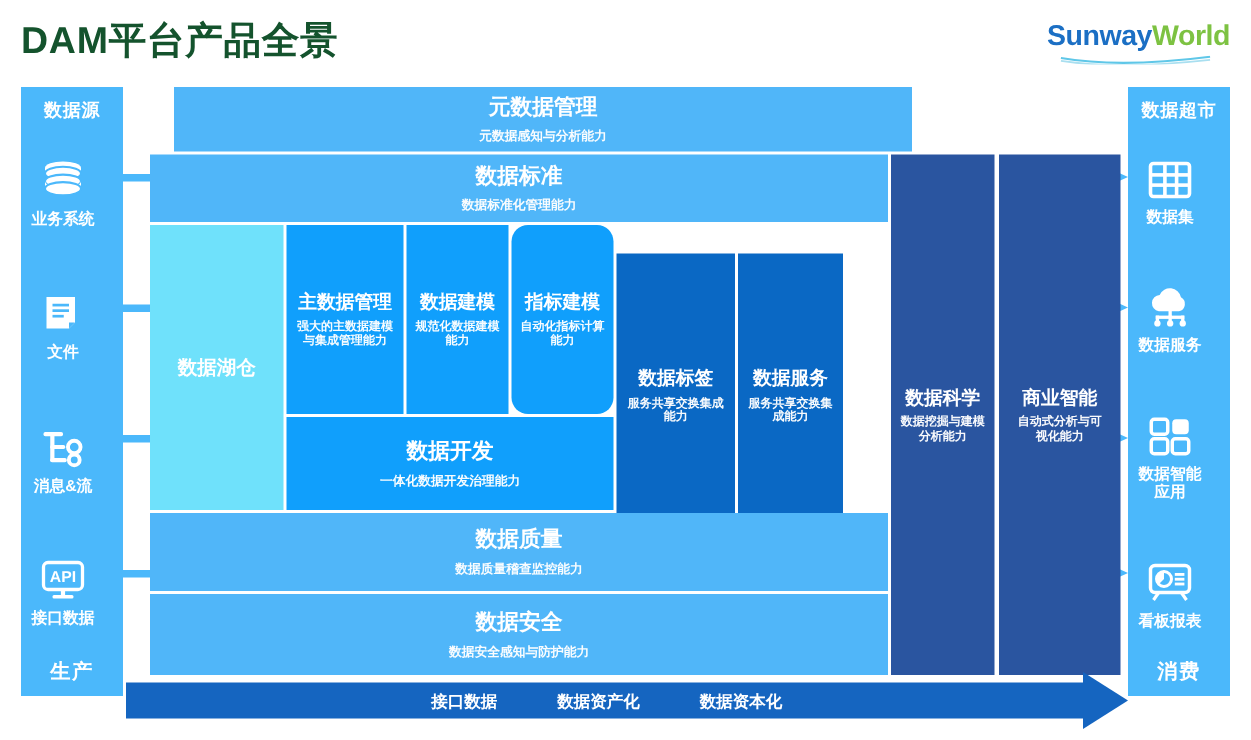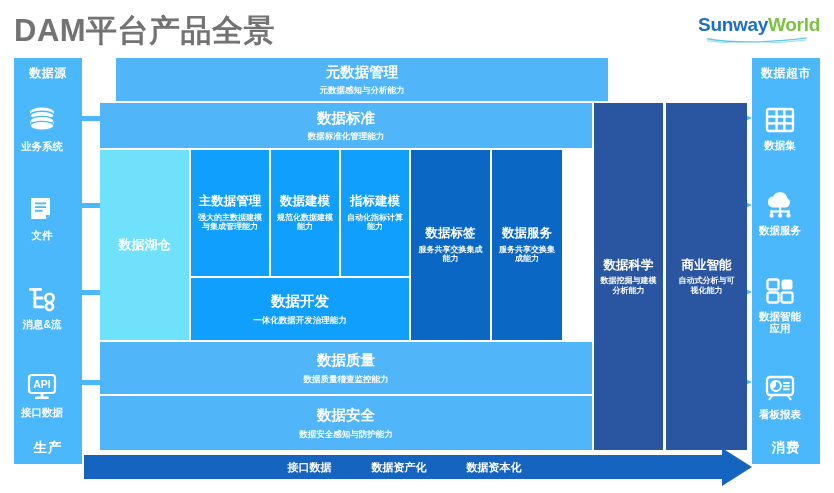--- a/index.html
+++ b/index.html
@@ -7,21 +7,21 @@
     width:834px;height:493px;
     background:#ffffff;
     font-family:"Liberation Sans","DejaVu Sans",sans-serif;
     overflow:hidden;
     position:relative;
   }
   
   #header{position:absolute;left:0;top:0;width:834px;height:52px;}
   #page-title{
     position:absolute;left:14px;top:10px;
-    font-size:31px;font-weight:bold;color:#737373;letter-spacing:.5px;
+    font-size:25px;font-weight:bold;color:#14532d;letter-spacing:.5px;
     white-space:nowrap;
   }
   #logo{position:absolute;right:14px;top:14px;text-align:right;}
   #logo .logo-text{font-size:19px;font-weight:bold;letter-spacing:-.3px;white-space:nowrap;}
   #logo .logo-a{color:#1B6FC4;}
   #logo .logo-b{color:#7DC242;}
   #logo .logo-swoosh{display:block;margin-top:1px;height:6px;}
 
   
   .side{
@@ -81,21 +81,21 @@
   .wide .s{font-size:8.5px;}
   .tall .t{font-size:13px;}
   .col  .t{font-size:12.5px;}
   .col  .s{font-size:8px;margin-top:4px;}
   .vcol .t{font-size:12.5px;}
   .vcol .s{font-size:8px;margin-top:4px;}
 
   .c-lightband{background:#50B6F9;}
   .c-blue{background:#109FFC;}
   .c-cyan{background:#6FE1FB;}
-  .c-mid{background:#0A68C4;}
+  .c-mid{background:#0A68C4;margin-top:19px;}
   .c-navy{background:#2A55A0;}
 
   
   #band{position:absolute;left:84px;top:455px;width:668px;height:24px;}
   #band .band-bar{
     position:absolute;left:0;top:0;width:641px;height:24px;background:#1565C0;
   }
   #band .band-head{
     position:absolute;left:638px;top:-7px;width:0;height:0;
     border-top:19px solid transparent;border-bottom:19px solid transparent;
@@ -306,21 +306,21 @@
   </div>
 
   <div class="cell col c-blue" style="left:91px;top:92px;width:78px;height:126px;">
     <span class="t">主数据管理</span>
     <span class="s" style="max-width:68px;">强大的主数据建模与集成管理能力</span>
   </div>
   <div class="cell col c-blue" style="left:171px;top:92px;width:68px;height:126px;">
     <span class="t">数据建模</span>
     <span class="s" style="max-width:58px;">规范化数据建模能力</span>
   </div>
-  <div class="cell col c-blue" style="left:241px;top:92px;width:68px;height:126px;">
+  <div class="cell col c-blue" style="left:241px;top:92px;width:68px;height:126px;border-radius:11px;">
     <span class="t">指标建模</span>
     <span class="s" style="max-width:58px;">自动化指标计算能力</span>
   </div>
 
   <div class="cell wide c-blue" style="left:91px;top:220px;width:218px;height:62px;">
     <span class="t">数据开发</span>
     <span class="s">一体化数据开发治理能力</span>
   </div>
 
   <div class="cell vcol c-mid" style="left:311px;top:92px;width:79px;height:190px;">

